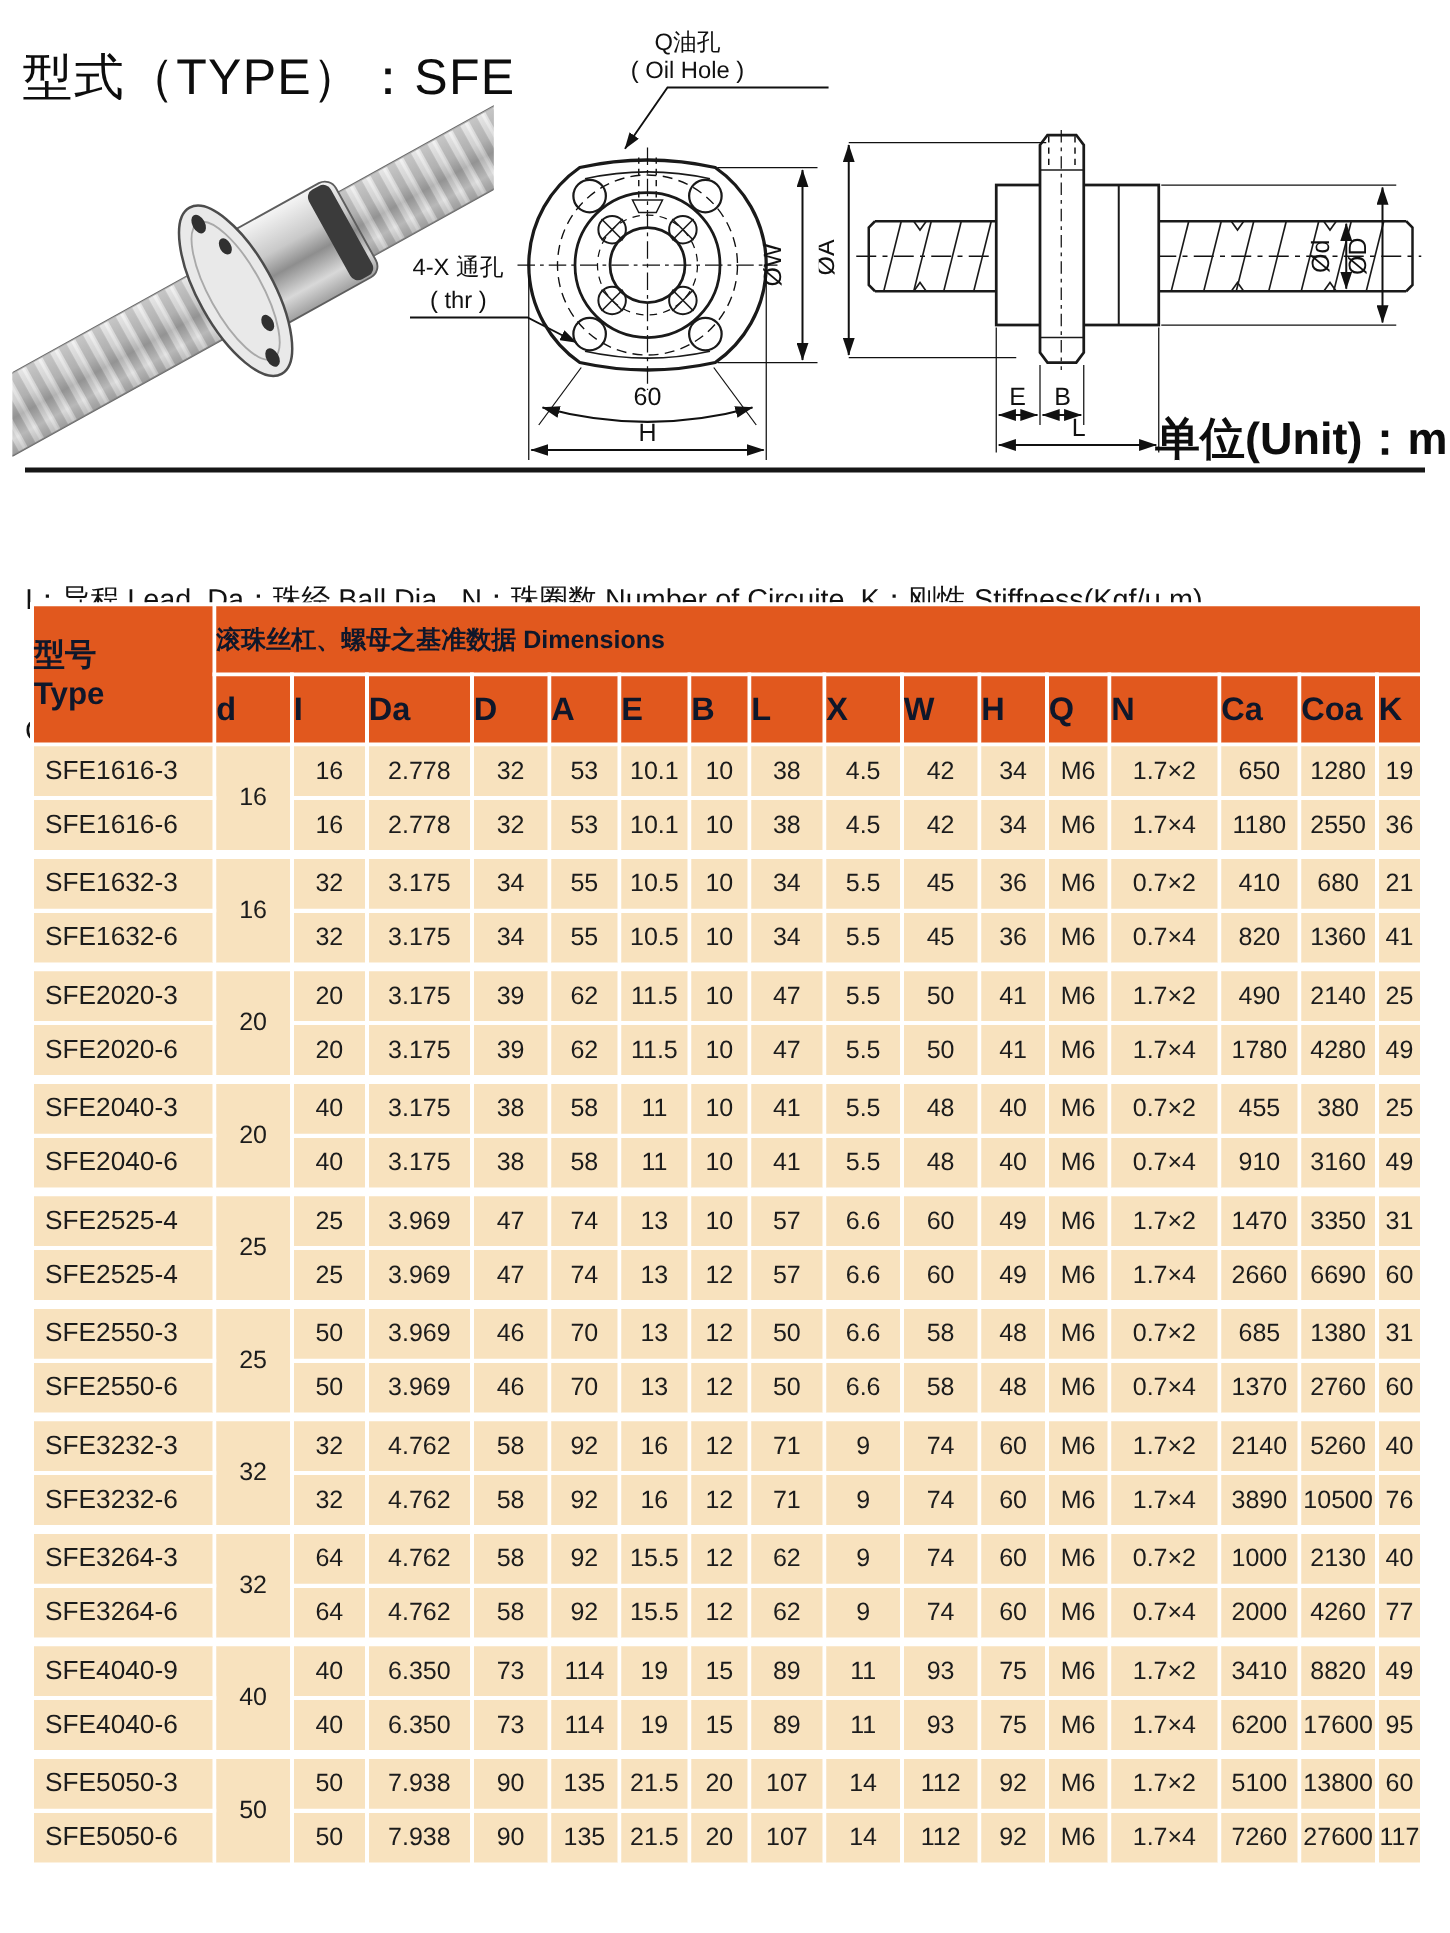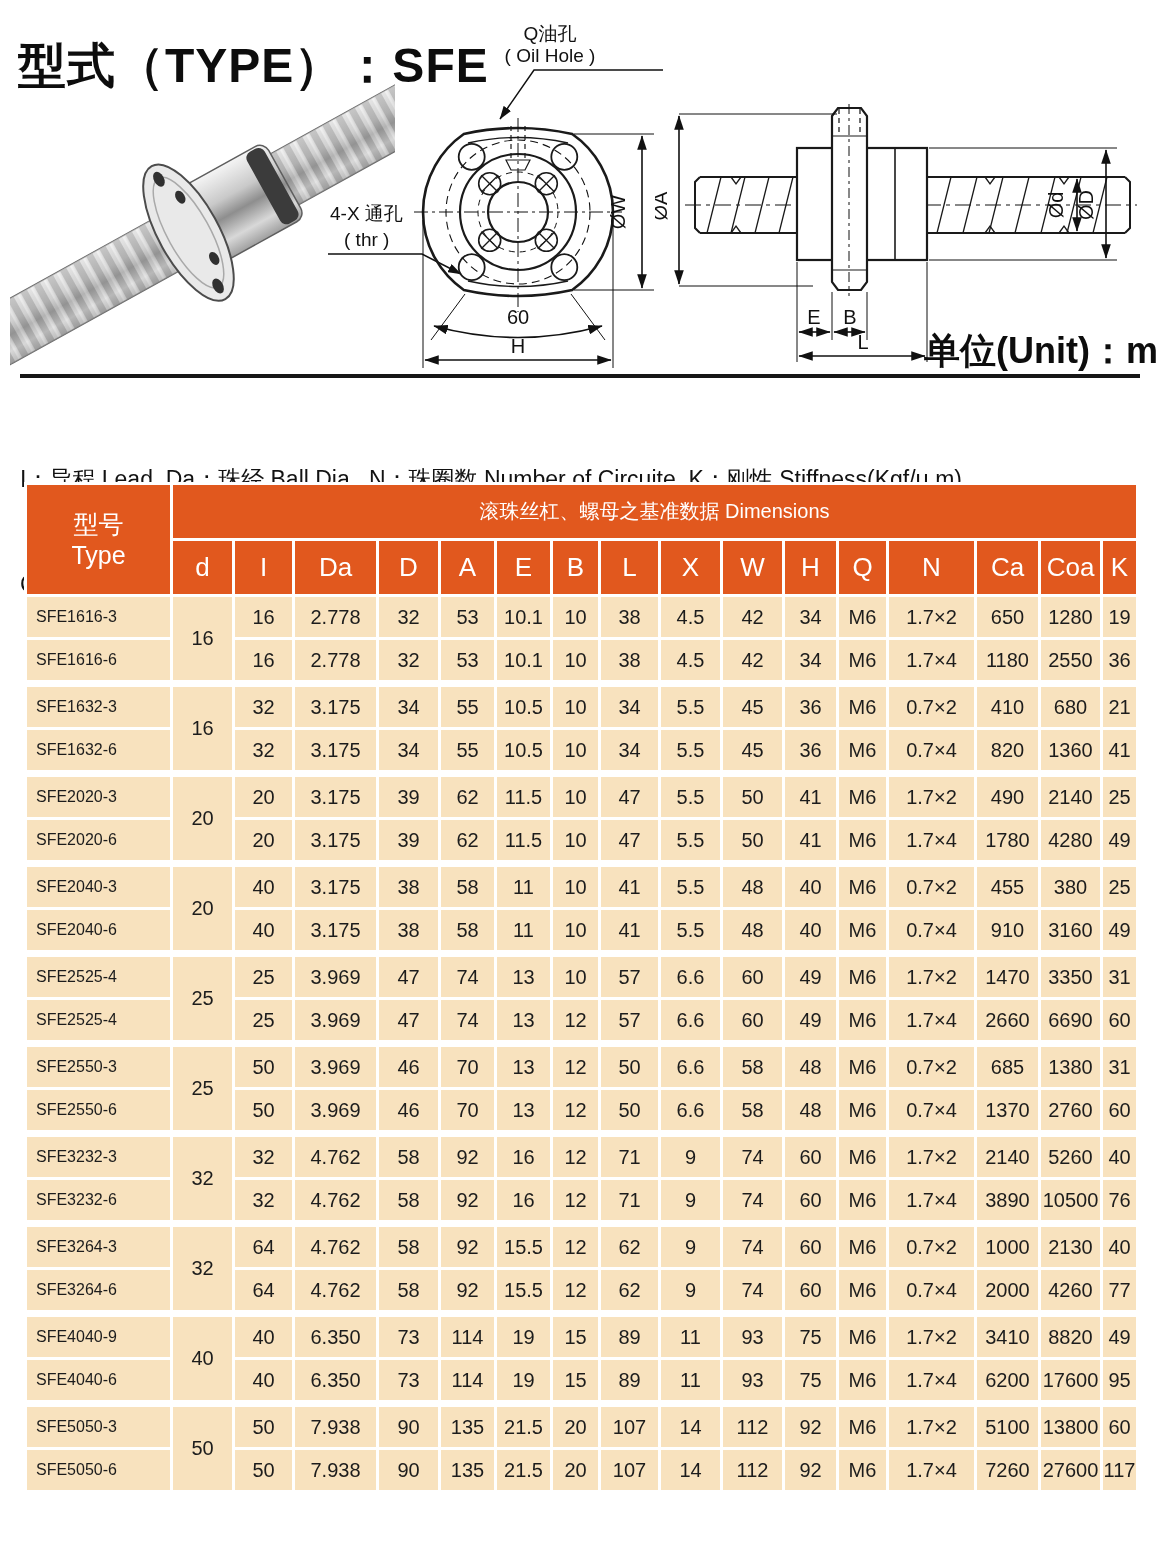--- a/index.html
+++ b/index.html
@@ -3,21 +3,21 @@
 <meta charset="utf-8">
 <style>
   html,body { margin:0; padding:0; background:#ffffff; }
   .page {
     position:relative; width:1160px; height:1546px; background:#ffffff;
     font-family:"Liberation Sans","DejaVu Sans",sans-serif; color:#151515;
     overflow:hidden;
   }
   .title {
     position:absolute; left:18px; top:34px; margin:0;
-    font-size:48px; font-weight:bold; letter-spacing:1px; color:#0d0d0d;
+    font-size:40px; font-weight:normal; letter-spacing:1px; color:#0d0d0d;
   }
   svg.fig { position:absolute; overflow:hidden; }
   .photo      { left:10px;  top:72px;  width:385px; height:305px; }
   .front-view { left:328px; top:22px;  width:335px; height:356px; }
   .side-view  { left:655px; top:78px;  width:505px; height:302px; }
   .lbl  { font-family:"Liberation Sans","DejaVu Sans",sans-serif; font-size:19px; fill:#111; }
   .dimt { font-family:"Liberation Sans","DejaVu Sans",sans-serif; font-size:20px; fill:#111; }
   .unit-note {
     position:absolute; left:924px; top:327px; width:236px;
     font-size:36px; font-weight:bold; color:#0d0d0d; white-space:nowrap;
@@ -27,31 +27,31 @@
     position:absolute; left:20px; top:392px; width:1125px;
     font-size:23px; line-height:35px; color:#121212; white-space:pre-wrap;
   }
   .table-wrap { position:absolute; left:24px; top:482px; width:1112px; }
   table.dim-table {
     border-collapse:collapse; table-layout:fixed; width:1112px;
     background:#ffffff;
   }
   table.dim-table th, table.dim-table td { border:3px solid #ffffff; overflow:hidden; }
   table.dim-table thead th {
-    background:#E1581E; color:#ffffff; font-weight:normal; height:53px; padding:0;
-    text-align:center; vertical-align:middle;
+    background:#E1581E; color:#0f172a; font-weight:bold; height:53px; padding:0;
+    text-align:left; vertical-align:middle;
   }
   th.type-head { font-size:25px; line-height:31px; }
   th.dims-head { font-size:20px; }
   tr.sub-row th { font-size:26px; }
   table.dim-table tbody td {
     background:#F8E2BE; height:40px; padding:0; text-align:center;
     vertical-align:middle; font-size:20px; color:#1c1c1c;
   }
-  table.dim-table td.type-cell { text-align:left; padding-left:9px; font-size:16px; }
+  table.dim-table td.type-cell { text-align:left; padding-left:9px; font-size:21px; }
   table.dim-table tr.group-end td, table.dim-table td.d-cell { border-bottom-width:7px; }
 </style>
 </head>
 <body>
 
 <div class="page">
 
   <h1 class="title">型式（TYPE）：SFE</h1>
 
   <svg class="fig photo" viewBox="0 0 385 305" aria-hidden="true">

